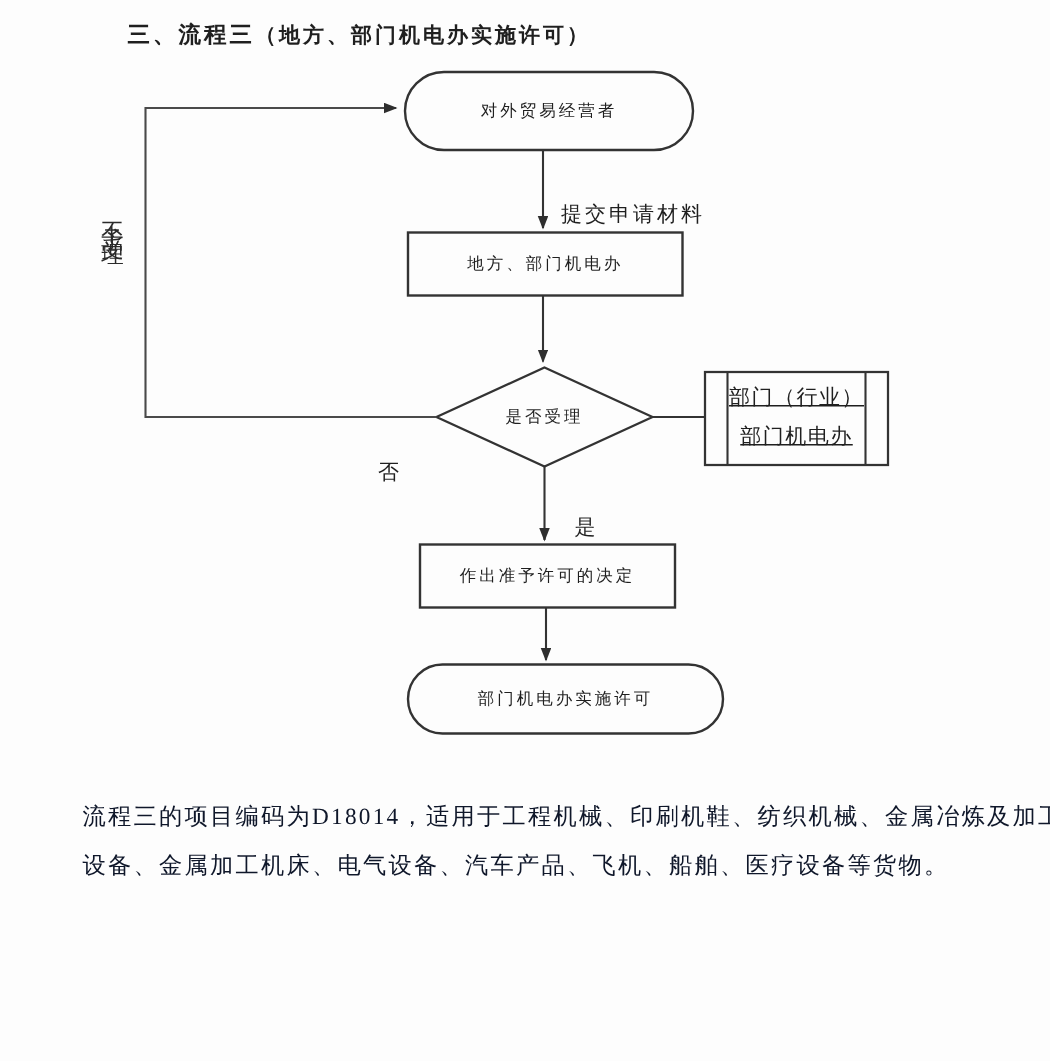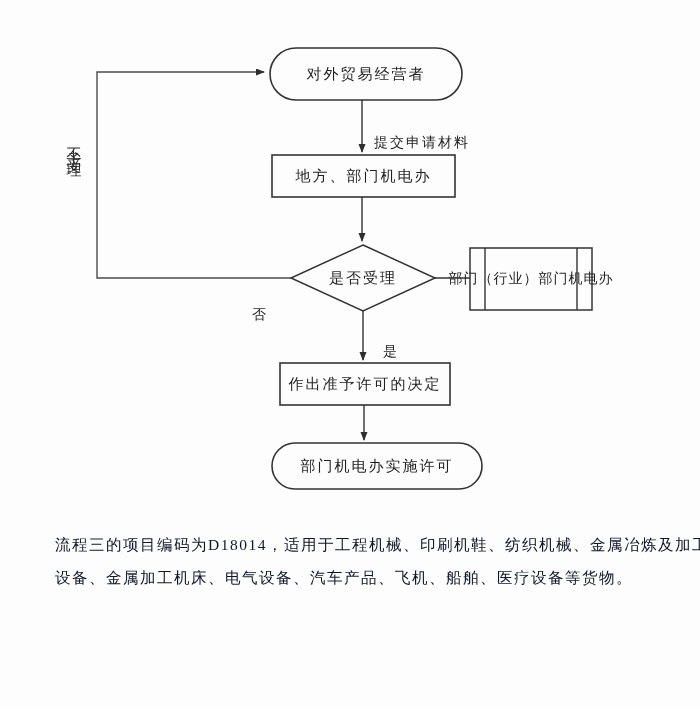--- a/index.html
+++ b/index.html
@@ -10,41 +10,41 @@
     color:#1f1f1f;
     position:relative;
     overflow:hidden;
   }
   .stage{position:absolute;left:0;top:0;width:700px;height:707px;}
   svg.wires{position:absolute;left:0;top:0;}
   .label{
     position:absolute;
     display:flex;align-items:center;justify-content:center;
     text-align:center;
-    font-size:15px;
+    font-size:11px;
     letter-spacing:2px;
     color:#1f1f1f;
     line-height:1.35;
     white-space:nowrap;
   }
   .doc-title{
     position:absolute;left:85px;top:14px;
     font-size:15px;font-weight:bold;letter-spacing:2px;
     white-space:nowrap;
   }
   .doc-title .paren{font-size:14px;}
   .edge-label{
     position:absolute;font-size:14px;letter-spacing:2px;white-space:nowrap;margin-top:21px;
   }
   .vertical-label{
     position:absolute;left:64px;top:136px;
     writing-mode:vertical-rl;text-orientation:upright;
     font-size:15px;letter-spacing:5px;color:#2a2a2a;
   }
-  .consult-label{flex-direction:row;line-height:26px;}
+  .consult-label{flex-direction:column;line-height:26px;text-decoration:underline;}
   .footnote{
     position:absolute;left:22px;top:528px;width:658px;
     font-size:15.5px;line-height:33px;letter-spacing:1.5px;
     color:#0f172a;
     margin-left:33px;
   }
 </style>
 </head>
 <body>
 
@@ -77,20 +77,21 @@
 
     <line x1="363" y1="311" x2="363" y2="360" stroke="#333" stroke-width="1.4" marker-end="url(#arrow)"></line>
 
     <rect x="280" y="363" width="170" height="42" fill="#fdfdfd" stroke="#333" stroke-width="1.6"></rect>
 
     <line x1="364" y1="405" x2="364" y2="440" stroke="#333" stroke-width="1.4" marker-end="url(#arrow)"></line>
 
     <rect x="272" y="443" width="210" height="46" rx="23" ry="23" fill="#fdfdfd" stroke="#333" stroke-width="1.6"></rect>
   </svg>
 
+  <div class="doc-title"><span>三、流程三</span><span class="paren">（地方、部门机电办实施许可）</span></div>
 
   <div class="label" style="left:270px;top:48px;width:192px;height:52px;">对外贸易经营者</div>
 
   <div class="edge-label" style="left:374px;top:113px;">提交申请材料</div>
 
   <div class="label" style="left:272px;top:155px;width:183px;height:42px;">地方、部门机电办</div>
 
   <div class="label" style="left:291px;top:245px;width:144px;height:66px;">是否受理</div>
 
   <div class="label consult-label" style="left:486px;top:248px;width:90px;height:62px;font-size:14px;letter-spacing:1px;">

